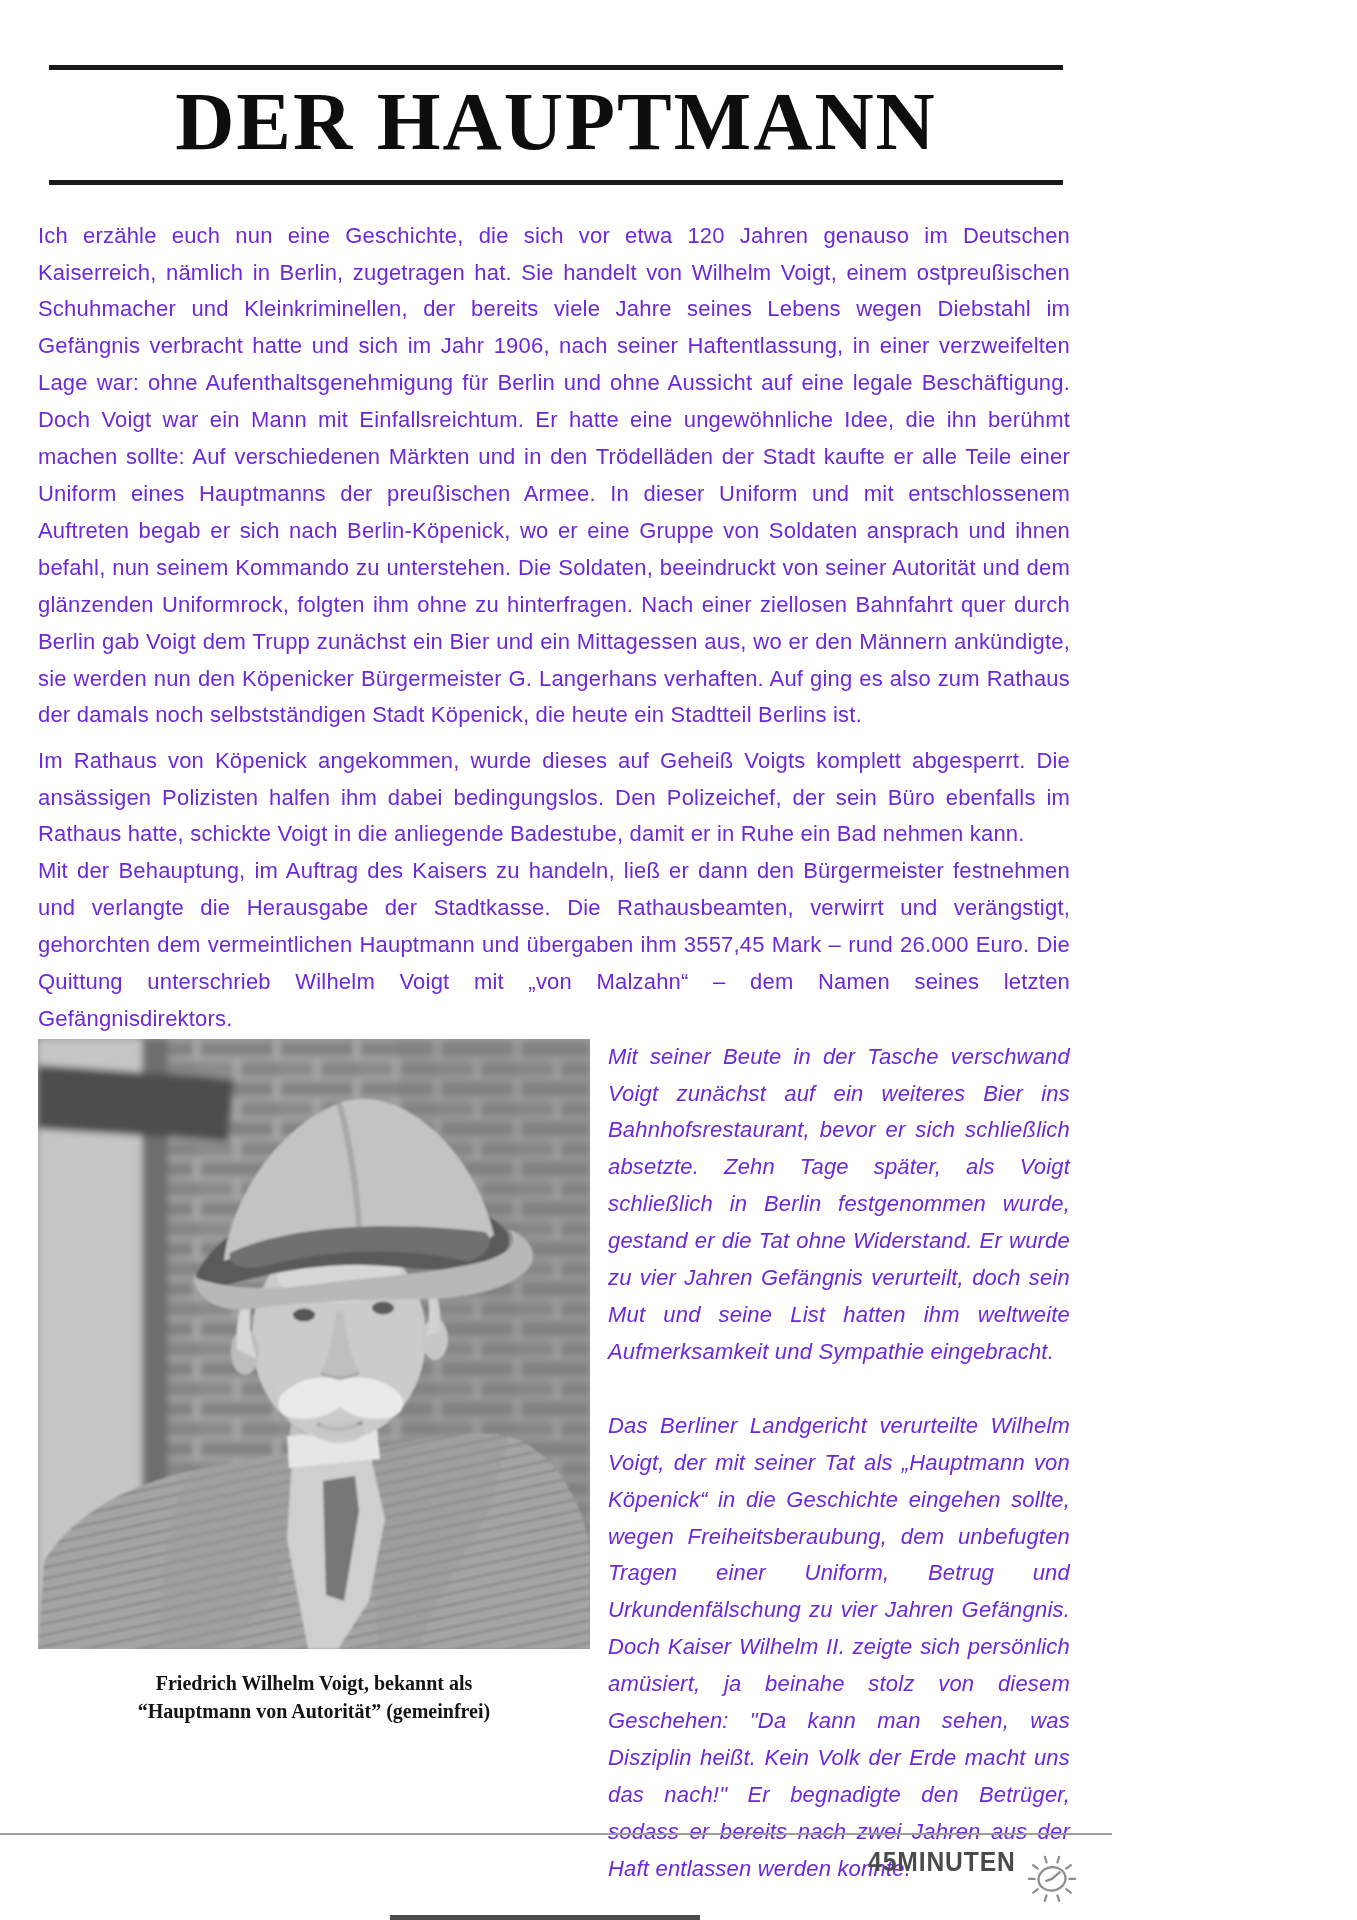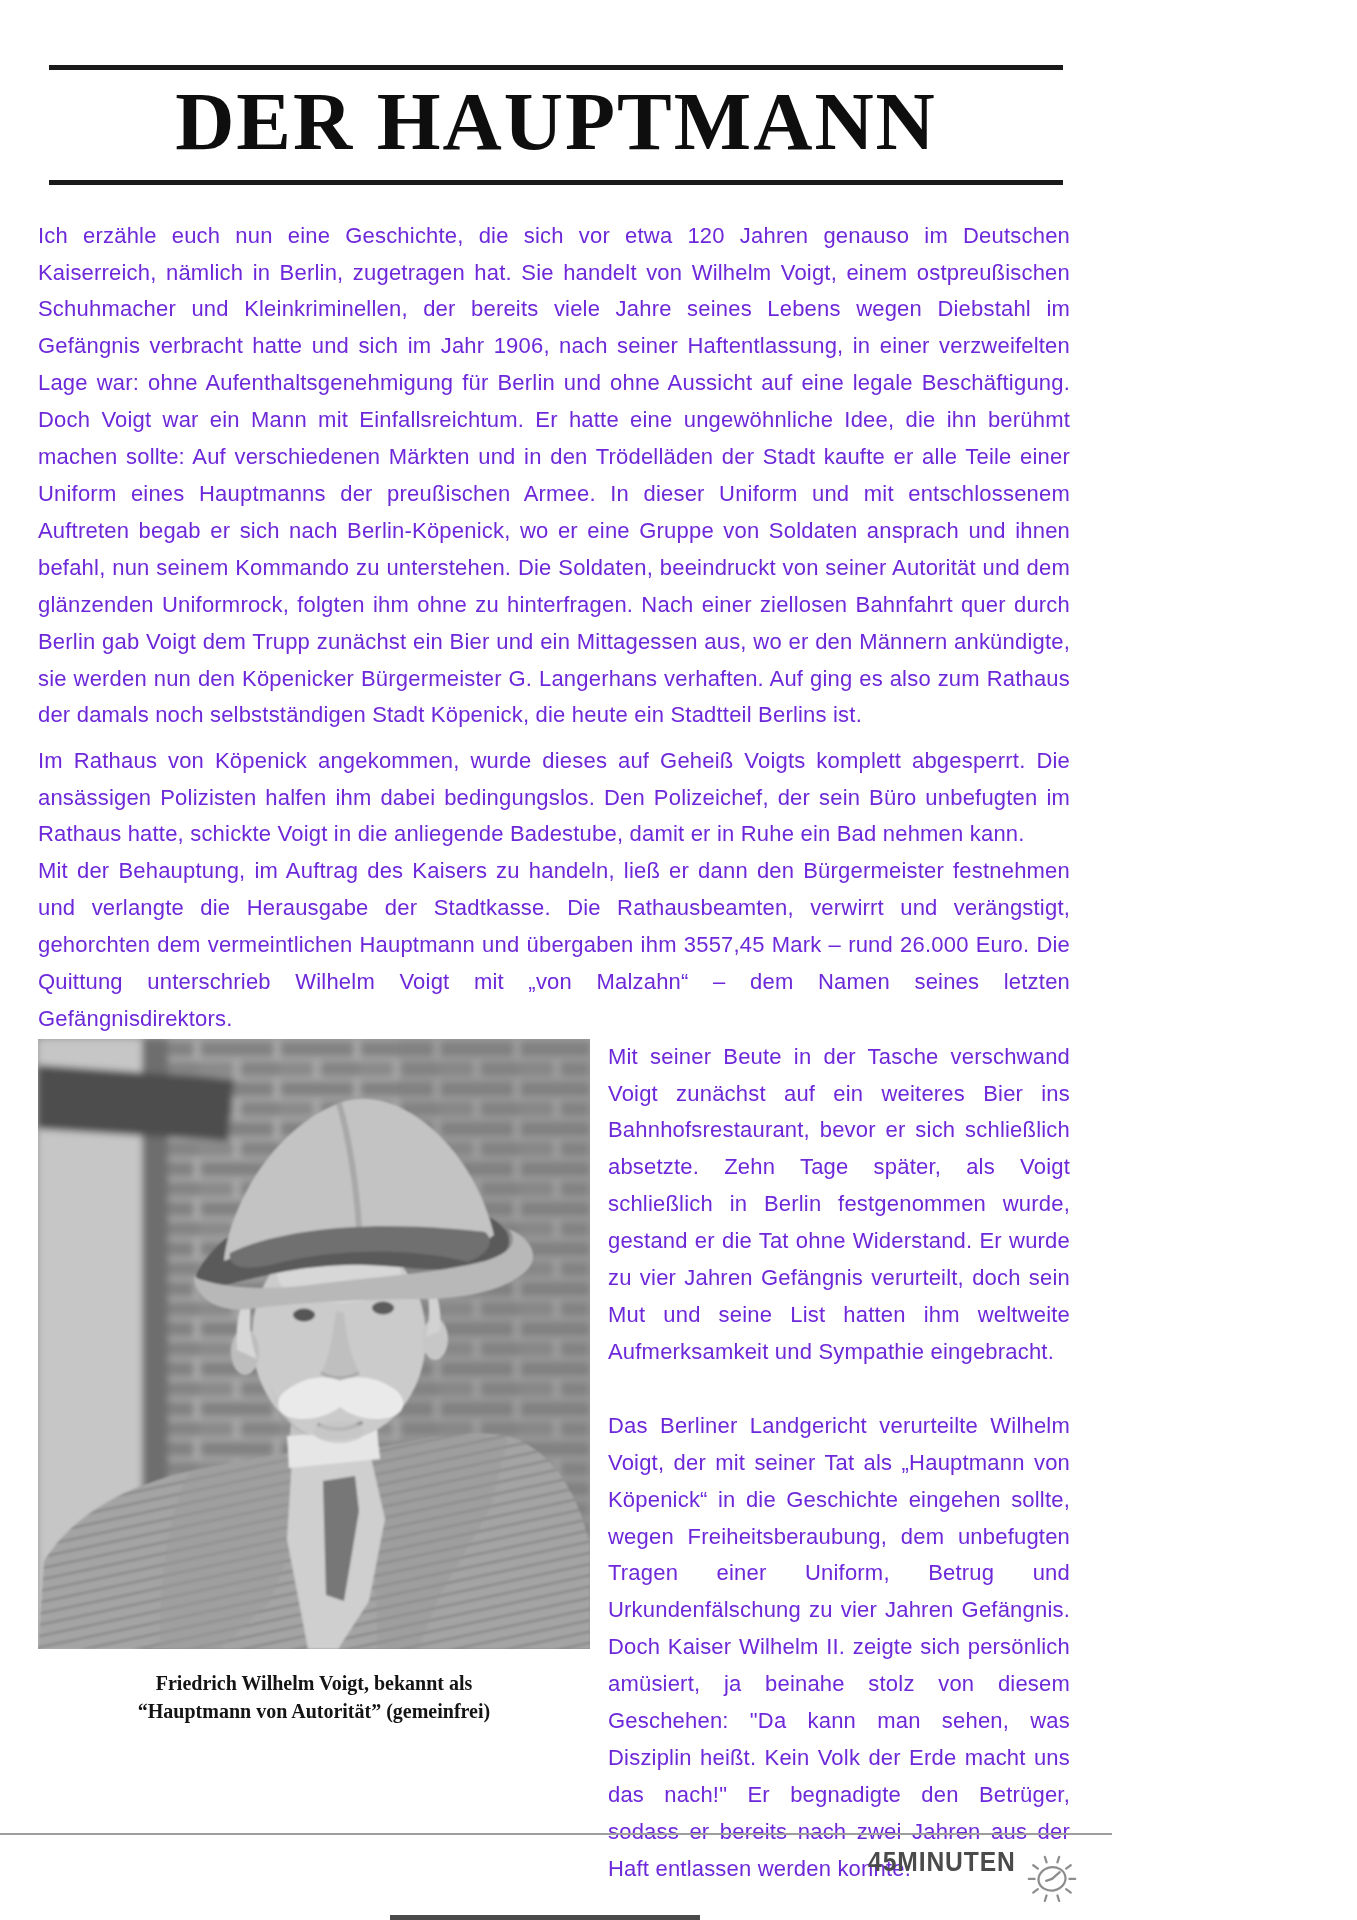--- a/index.html
+++ b/index.html
@@ -15,21 +15,21 @@
   .bodytext{font-size:22px;line-height:36.9px;text-align:justify;color:#6d28d9;
             margin:0;letter-spacing:0.2px;}
   .p1-wrap{margin-top:33px;height:480px;}
   .p2-wrap{margin-top:45px;height:258px;}
   .cols{display:flex;gap:18px;margin-top:38px;align-items:flex-start;}
   .photo-col{flex:0 0 552px;width:552px;}
   .photo-frame{width:552px;height:610px;overflow:hidden;background:#9b9b9b;}
   .caption{margin-top:20px;text-align:center;color:#141414;
            font-family:"Liberation Serif",serif;font-weight:bold;
            font-size:20px;line-height:1.42;}
-  .text-col{flex:1;min-width:0;}
+  .text-col{flex:1;min-width:0;font-style:italic;}
   .p4{margin-top:37px;}
   .footer-divider{position:absolute;left:0;right:0;top:1833px;height:2px;background:#9e9e9e;}
   .brand-row{position:absolute;top:1846px;right:30px;display:flex;align-items:flex-start;gap:6px;}
   .brand{font-weight:bold;font-size:28px;color:#4b4b4b;letter-spacing:1px;
          transform:scaleX(0.88);transform-origin:right center;}
   .artifact{position:absolute;left:390px;top:1915px;width:310px;height:5px;background:#4a4a4a;}
 </style>
 </head>
 <body>
 
@@ -42,21 +42,21 @@
 
   <div class="rule rule-bottom"></div>
 
   <div class="content">
 
     <div class="p1-wrap">
       <p class="bodytext">Ich erzähle euch nun eine Geschichte, die sich vor etwa 120 Jahren genauso im Deutschen Kaiserreich, nämlich in Berlin, zugetragen hat. Sie handelt von Wilhelm Voigt, einem ostpreußischen Schuhmacher und Kleinkriminellen, der bereits viele Jahre seines Lebens wegen Diebstahl im Gefängnis verbracht hatte und sich im Jahr 1906, nach seiner Haftentlassung, in einer verzweifelten Lage war: ohne Aufenthaltsgenehmigung für Berlin und ohne Aussicht auf eine legale Beschäftigung. Doch Voigt war ein Mann mit Einfallsreichtum. Er hatte eine ungewöhnliche Idee, die ihn berühmt machen sollte: Auf verschiedenen Märkten und in den Trödelläden der Stadt kaufte er alle Teile einer Uniform eines Hauptmanns der preußischen Armee. In dieser Uniform und mit entschlossenem Auftreten begab er sich nach Berlin-Köpenick, wo er eine Gruppe von Soldaten ansprach und ihnen befahl, nun seinem Kommando zu unterstehen. Die Soldaten, beeindruckt von seiner Autorität und dem glänzenden Uniformrock, folgten ihm ohne zu hinterfragen. Nach einer ziellosen Bahnfahrt quer durch Berlin gab Voigt dem Trupp zunächst ein Bier und ein Mittagessen aus, wo er den Männern ankündigte, sie werden nun den Köpenicker Bürgermeister G. Langerhans verhaften. Auf ging es also zum Rathaus der damals noch selbstständigen Stadt Köpenick, die heute ein Stadtteil Berlins ist.</p>
     </div>
 
     <div class="p2-wrap">
-      <p class="bodytext">Im Rathaus von Köpenick angekommen, wurde dieses auf Geheiß Voigts komplett abgesperrt. Die ansässigen Polizisten halfen ihm dabei bedingungslos. Den Polizeichef, der sein Büro unbefugten im Rathaus hatte, schickte Voigt in die anliegende Badestube, damit er in Ruhe ein Bad nehmen kann.</p>
+      <p class="bodytext">Im Rathaus von Köpenick angekommen, wurde dieses auf Geheiß Voigts komplett abgesperrt. Die ansässigen Polizisten halfen ihm dabei bedingungslos. Den Polizeichef, der sein Büro ebenfalls im Rathaus hatte, schickte Voigt in die anliegende Badestube, damit er in Ruhe ein Bad nehmen kann.</p>
       <p class="bodytext">Mit der Behauptung, im Auftrag des Kaisers zu handeln, ließ er dann den Bürgermeister festnehmen und verlangte die Herausgabe der Stadtkasse. Die Rathausbeamten, verwirrt und verängstigt, gehorchten dem vermeintlichen Hauptmann und übergaben ihm 3557,45 Mark – rund 26.000 Euro. Die Quittung unterschrieb Wilhelm Voigt mit „von Malzahn“ – dem Namen seines letzten Gefängnisdirektors.</p>
     </div>
 
     <div class="cols">
 
       <figure class="photo-col" style="margin:0">
         <div class="photo-frame">
           <svg viewBox="0 0 552 610" width="552" height="610" role="img">
             <defs>
               <pattern id="bricks" width="80" height="40" patternUnits="userSpaceOnUse">

